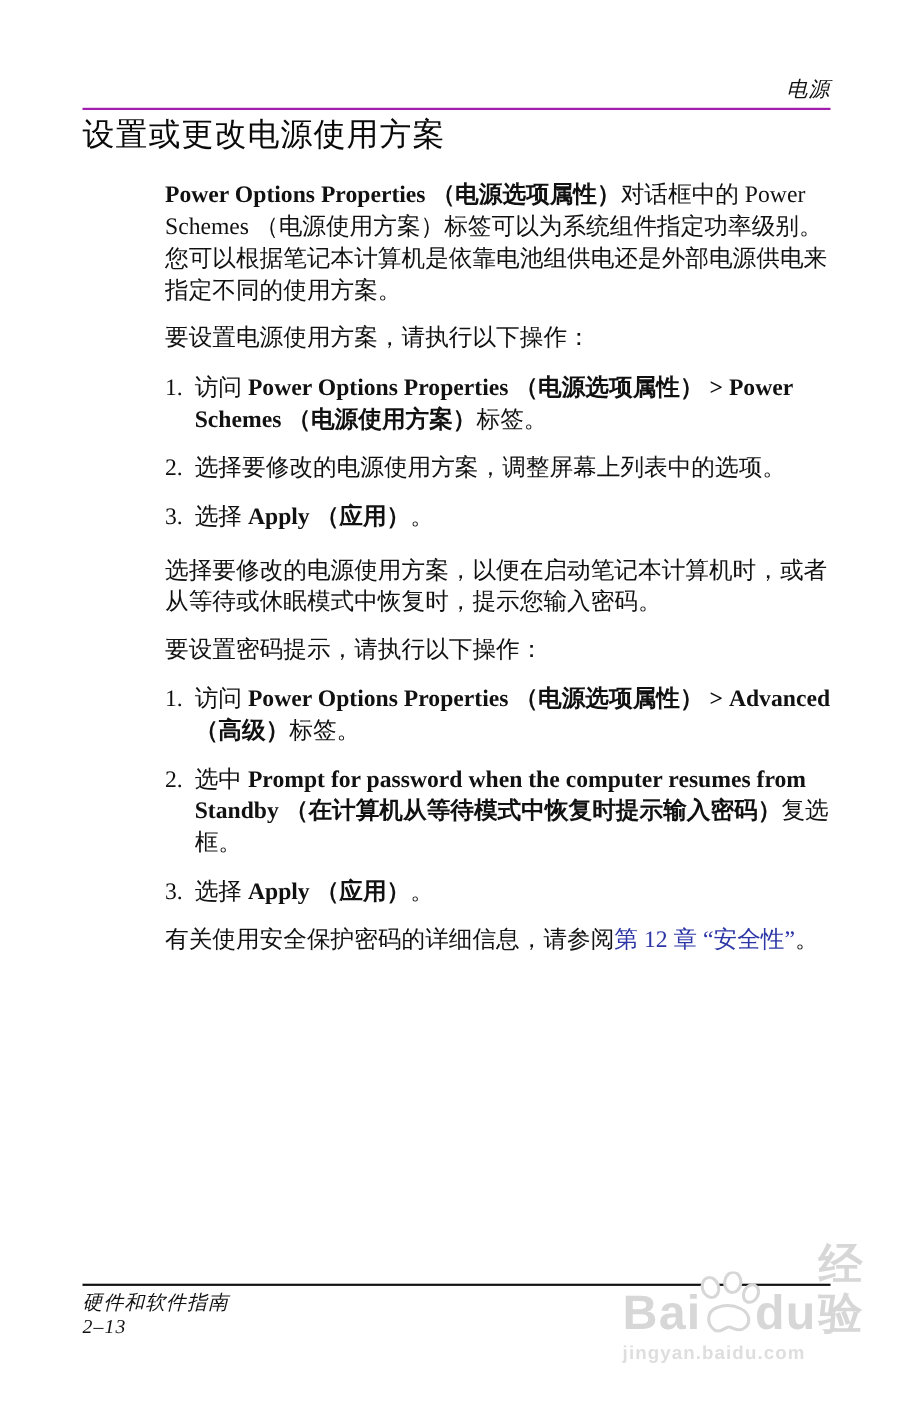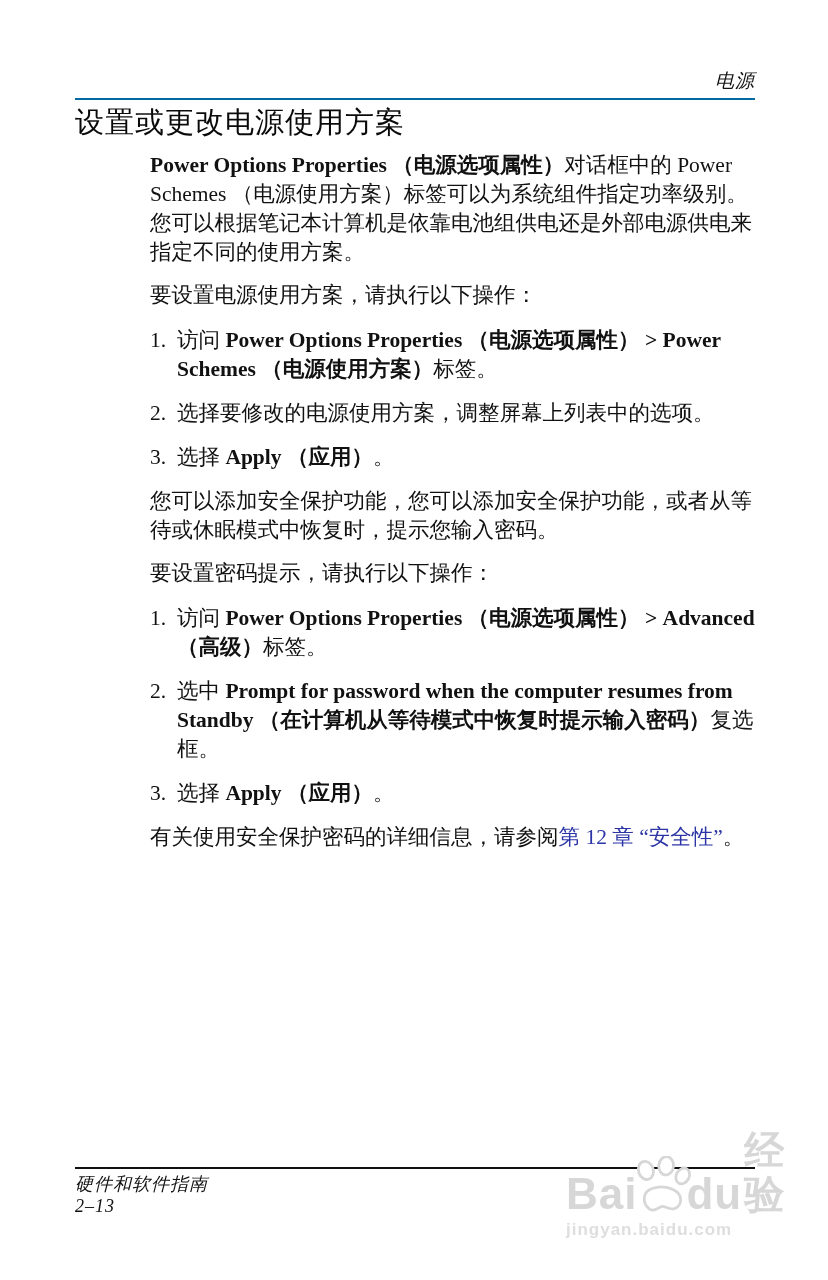--- a/index.html
+++ b/index.html
@@ -17,21 +17,21 @@
     width: 828px;
     height: 1280px;
     background: #ffffff;
   }
   
   .header {
     position: absolute;
     top: 68px;
     left: 75px;
     width: 680px;
-    border-bottom: 2px solid #0369a1;
+    border-bottom: 2px solid #a21caf;
     padding-bottom: 4px;
     text-align: right;
     z-index: 3;
   }
   .running-title {
     font-style: italic;
     font-size: 19px;
     letter-spacing: 1px;
   }
   
@@ -53,21 +53,21 @@
   }
   .h-first { margin-top: 38px; }
   .h-second { margin-top: 30px; }
   .body-block {
     margin-left: 150px;
     width: 607px;
     font-size: 21.5px;
     line-height: 29px;
   }
   .para { margin: 14px 0; }
-  .para:first-child { margin-top: 8px; }
+  .para:first-child { margin-top: 20px; }
   .b { font-weight: bold; }
   .steps { margin-top: 16px; }
   .li {
     display: flex;
     margin: 15px 0;
   }
   .num {
     flex: none;
     width: 27px;
   }
@@ -175,21 +175,21 @@
         </div>
         <div class="li">
           <span class="num">3.</span>
           <span class="li-text"><span>选择 </span><span class="b">Apply （应用）</span><span>。</span></span>
         </div>
       </div>
     </div>
 
 
     <div class="body-block">
-      <p class="para">您可以添加安全保护功能，您可以添加安全保护功能，或者从等待或休眠模式中恢复时，提示您输入密码。</p>
+      <p class="para">选择要修改的电源使用方案，以便在启动笔记本计算机时，或者从等待或休眠模式中恢复时，提示您输入密码。</p>
 
       <p class="para">要设置密码提示，请执行以下操作：</p>
 
       <div class="steps">
         <div class="li">
           <span class="num">1.</span>
           <span class="li-text"><span>访问 </span><span class="b">Power Options Properties （电源选项属性） &gt; Advanced （高级）</span><span>标签。</span></span>
         </div>
         <div class="li">
           <span class="num">2.</span>

